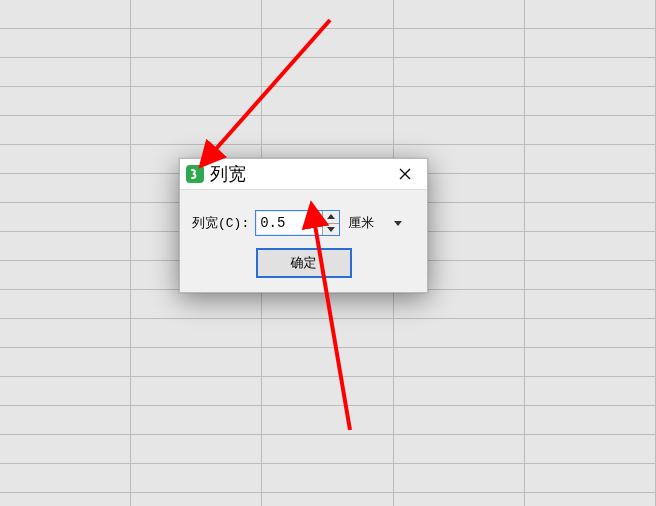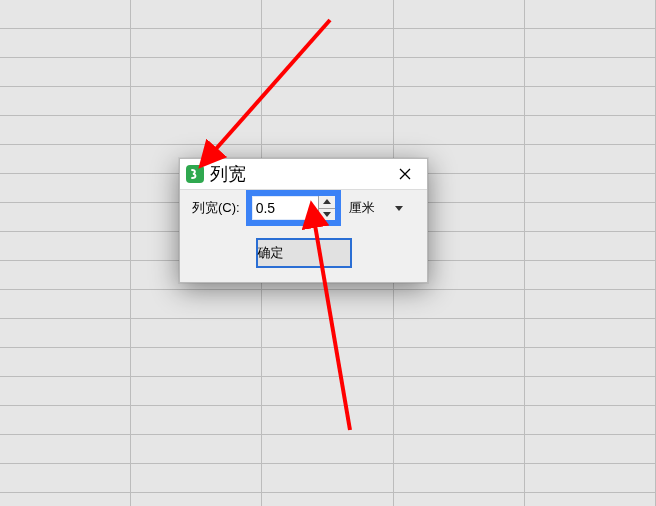--- a/index.html
+++ b/index.html
@@ -69,31 +69,32 @@
     width: 40px;
     height: 28px;
     display: flex;
     align-items: center;
     justify-content: center;
     cursor: default;
   }
   .close-btn svg { display:block; }
 
   .dialog-body {
-    padding: 0 12px 4px 12px;
+    padding: 20px 12px 4px 12px;
     display: flex;
     align-items: center;
     gap: 6px;
+    font-family: Liberation Mono, monospace;
   }
   .lbl { font-size: 13px; white-space: nowrap; }
 
   .spin-wrap {
     display: flex;
     align-items: stretch;
-    border: 6px solid #3b82f6;
+    border: 1px solid #3b82f6;
     background: #fff;
     height: 24px;
     box-shadow: 0 0 0 1px rgba(42,110,212,0.15) inset;
   }
   .spin-input {
     border: none;
     outline: none;
     width: 58px;
     padding: 0 4px;
     font-size: 14px;
@@ -134,20 +135,21 @@
     padding: 8px 12px 14px 12px;
   }
   .dlg-btn {
     width: 92px;
     height: 26px;
     background: #e1e1e1;
     border: 1px solid #adadad;
     font-size: 13px;
     display: flex;
     align-items: center;
+    justify-content: center;
     cursor: default;
   }
   .dlg-btn.primary {
     border: 2px solid #2a6ed4;
     background: #e1e1e1;
   }
 
   
   .arrows {
     position: absolute;

